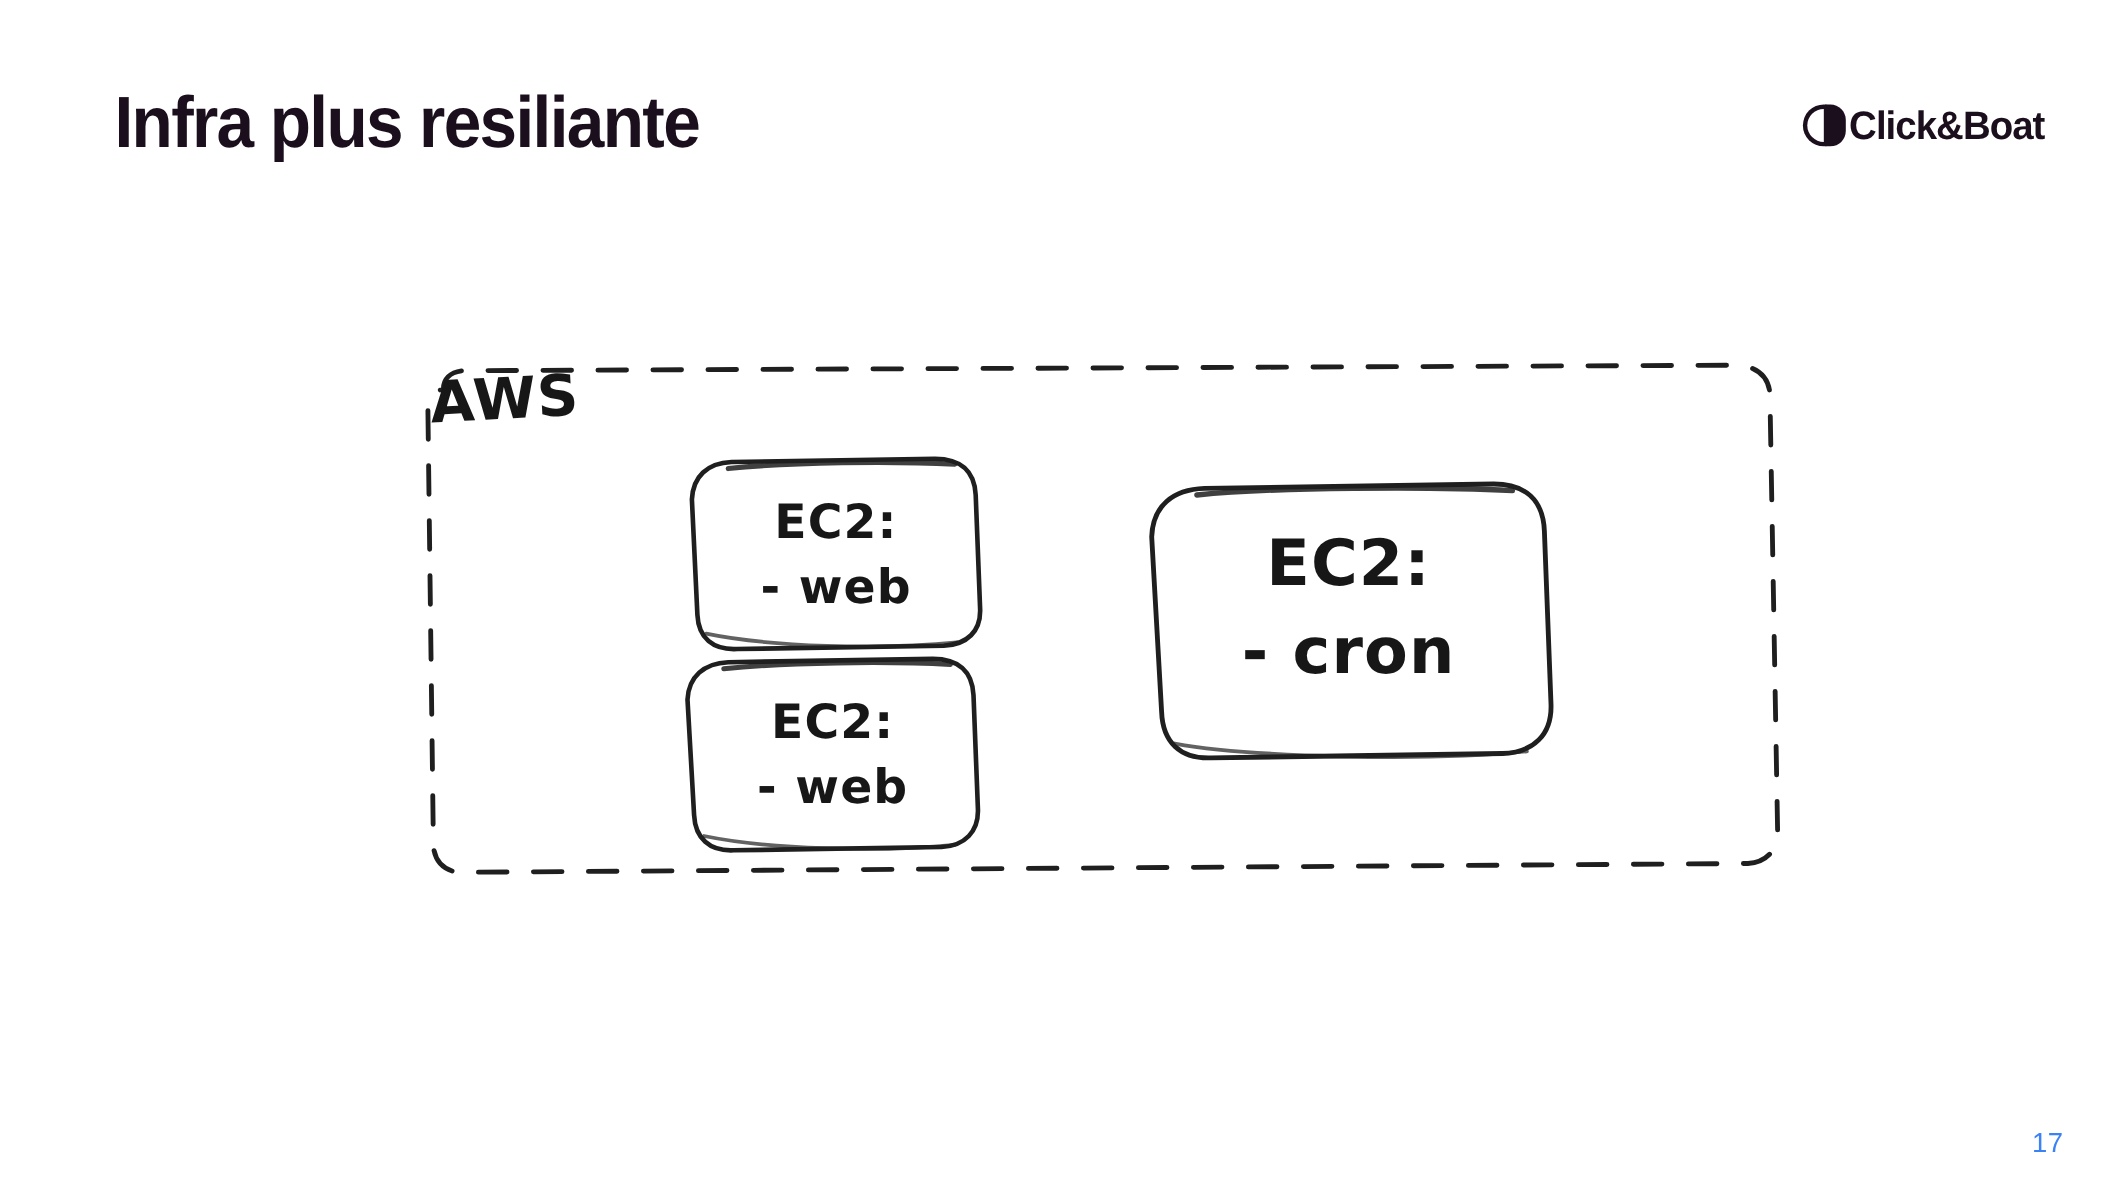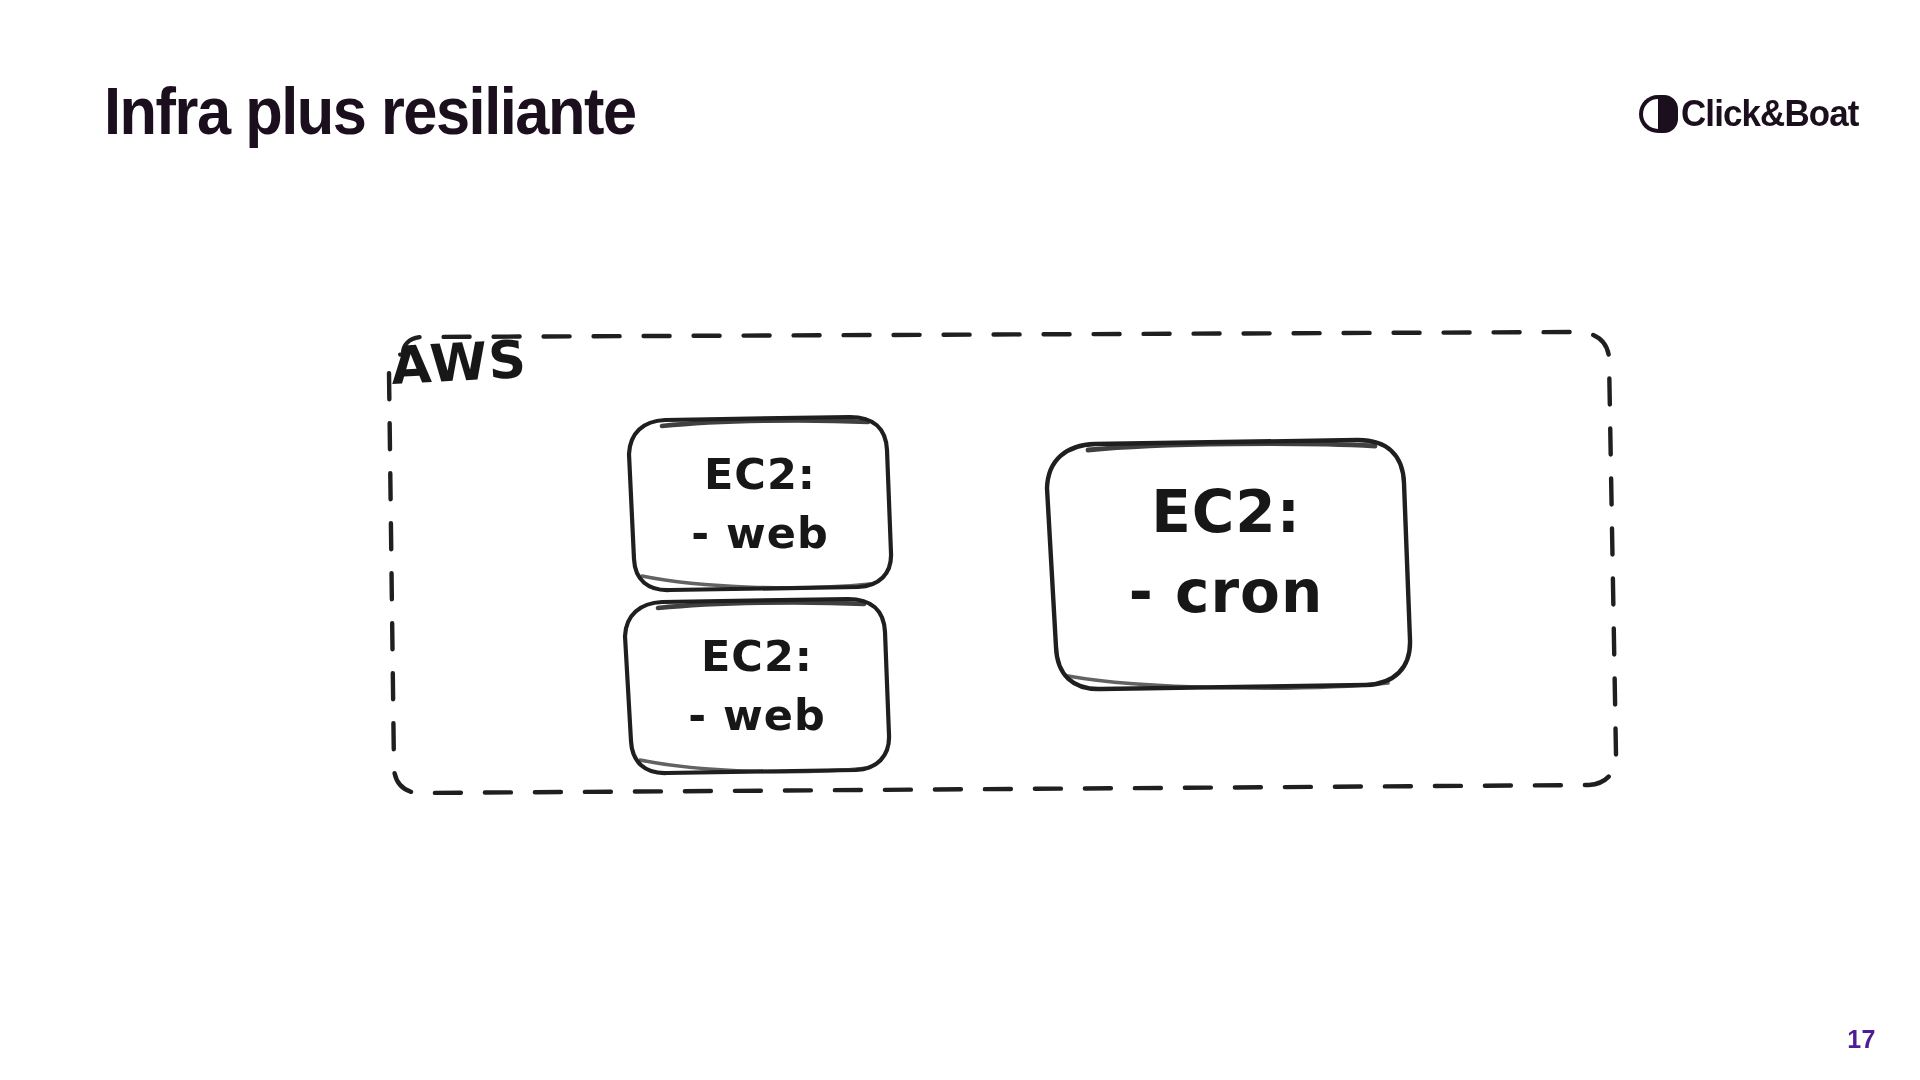--- a/index.html
+++ b/index.html
@@ -89,22 +89,22 @@
     letter-spacing: 1px;
   }
 
   
   .page-number {
     position: absolute;
     right: 44px;
     bottom: 26px;
     font-family: "Liberation Sans", sans-serif;
     font-size: 25px;
-    font-weight: 700;
-    color: #4c1d95;
+    font-weight: 400;
+    color: #3b82f6;
     letter-spacing: 0.5px;
   }
 </style>
 </head>
 <body>
 
 <div class="slide-title">Infra plus resiliante</div>
 
 <div class="brand">
   <svg class="brand-mark" viewBox="0 0 42 42">

